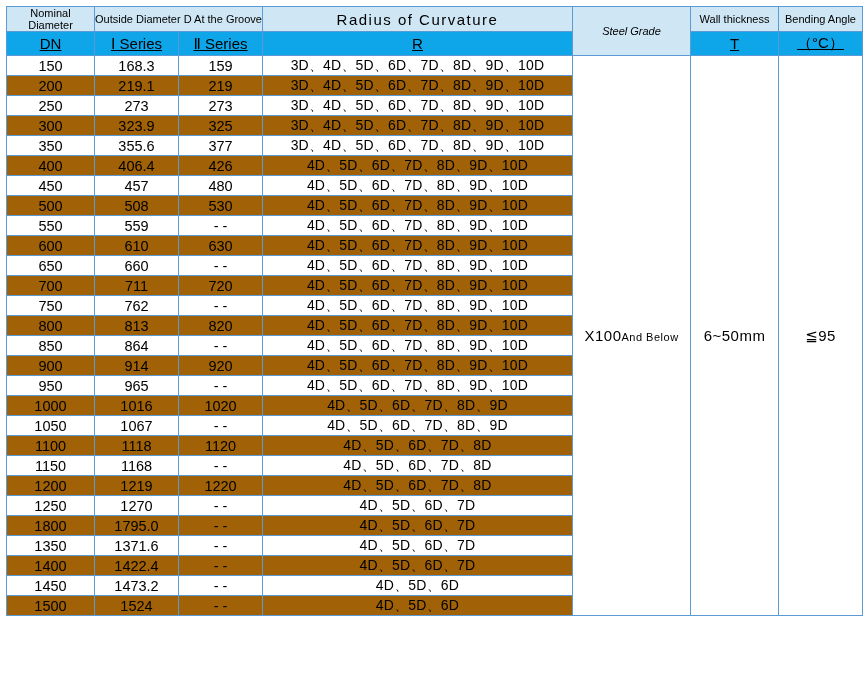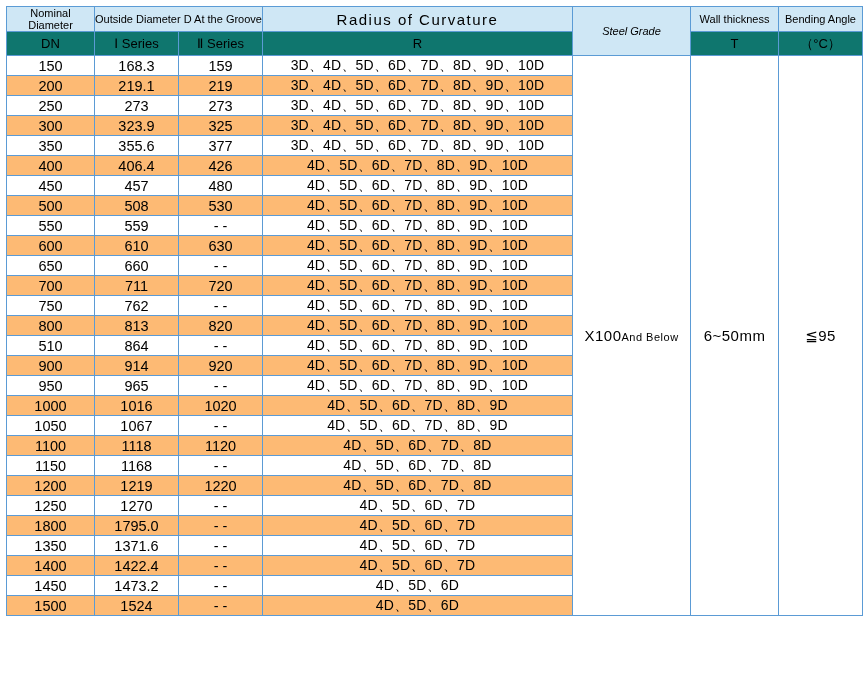--- a/index.html
+++ b/index.html
@@ -48,38 +48,39 @@
     background: #cfe7f5;
     height: 23px;
     font-size: 11px;
     letter-spacing: 0px;
   }
   tr.hdr1 td.big {
     font-size: 15px;
     letter-spacing: 1.5px;
   }
   tr.hdr2 td {
-    background: #0f766e;
+    background: #0ea5e9;
     height: 23px;
-    font-size: 13px;
+    font-size: 15px;
+    text-decoration: underline;
   }
   td.grade-head {
     background: #cfe7f5;
     font-size: 15px;
     letter-spacing: 1px;
     font-style: italic;
   }
 
   
   tbody tr td {
     height: 19px;
     font-size: 14.5px;
   }
   tr.odd td { background: #ffffff; }
-  tr.even td { background: #fdba74; }
+  tr.even td { background: #a16207; }
 
   td.rcell {
     text-align: left;
     padding-left: 6px;
     letter-spacing: 0.2px;
     font-size: 14px;
     white-space: nowrap;
   }
   td.merged {
     background: #ffffff !important;
@@ -204,21 +205,21 @@
           <td>- -</td>
           <td class="rcell">4D、5D、6D、7D、8D、9D、10D</td>
         </tr>
         <tr class="even">
           <td>800</td>
           <td>813</td>
           <td>820</td>
           <td class="rcell">4D、5D、6D、7D、8D、9D、10D</td>
         </tr>
         <tr class="odd">
-          <td>510</td>
+          <td>850</td>
           <td>864</td>
           <td>- -</td>
           <td class="rcell">4D、5D、6D、7D、8D、9D、10D</td>
         </tr>
         <tr class="even">
           <td>900</td>
           <td>914</td>
           <td>920</td>
           <td class="rcell">4D、5D、6D、7D、8D、9D、10D</td>
         </tr>

